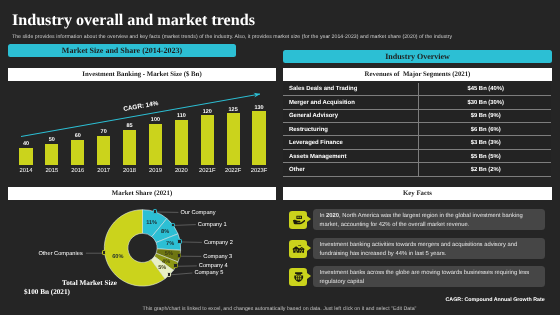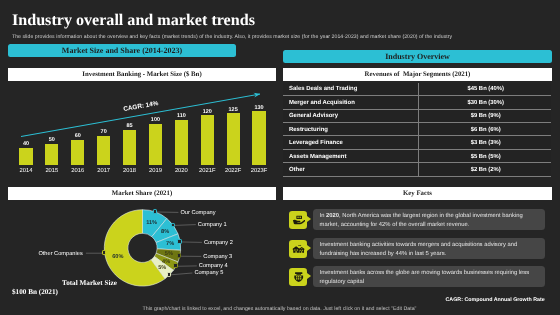--- a/index.html
+++ b/index.html
@@ -140,21 +140,21 @@
         <text x="143.64592384662288" y="24.19621923823592" text-anchor="middle" font-size="5.6" font-weight="bold" fill="#1d2b2e" font-family="&quot;Liberation Sans&quot;,sans-serif">11%</text>
         <text x="157.15247584249852" y="33.14201293581076" text-anchor="middle" font-size="5.6" font-weight="bold" fill="#1d2b2e" font-family="&quot;Liberation Sans&quot;,sans-serif">8%</text>
         <text x="162.15527353666386" y="45.21983497887354" text-anchor="middle" font-size="5.6" font-weight="bold" fill="#1d2b2e" font-family="&quot;Liberation Sans&quot;,sans-serif">7%</text>
         <text x="160.84975257234618" y="55.48986751770666" text-anchor="middle" font-size="5.6" font-weight="bold" fill="#3a3a15" font-family="&quot;Liberation Sans&quot;,sans-serif">5%</text>
         <text x="158.1602803611843" y="62.60734920074632" text-anchor="middle" font-size="5.6" font-weight="bold" fill="#3a3a15" font-family="&quot;Liberation Sans&quot;,sans-serif">4%</text>
         <text x="154.29898987322332" y="69.39898987322334" text-anchor="middle" font-size="5.6" font-weight="bold" fill="#3a3a15" font-family="&quot;Liberation Sans&quot;,sans-serif">5%</text>
         <text x="109.772530576326" y="57.63444185374864" text-anchor="middle" font-size="5.6" font-weight="bold" fill="#1d2b2e" font-family="&quot;Liberation Sans&quot;,sans-serif">60%</text>
       </svg>
   </div>
   <div class="totlab" style="left:30px;top:278.6px;margin-left:32px;">Total Market Size</div>
-  <div class="totlab" style="left:12px;top:287.6px;">$100 Bn (2021)</div>
+  <div class="totlab" style="left:24px;top:287.6px;">$100 Bn (2021)</div>
 
   <div id="keyfacts">
       <div class="kfbox" style="left: 313px; top: 209.1px; width: 232px; height: 21.1px; border-radius: 3.5px;"></div>
       <div style="position: absolute; left: 289.4px; top: 210.6px; width: 17.8px; height: 18.3px; background: rgb(203, 211, 28); border-radius: 3.2px;"></div>
       <div style="position: absolute; left: 306.5px; top: 216.3px; width: 0px; height: 0px; border-top: 3.6px solid transparent; border-bottom: 3.6px solid transparent; border-left: 4.6px solid rgb(203, 211, 28);"></div>
       <svg viewBox="0 0 35 35" width="13.4" height="13.4" style="position: absolute; left: 291.6px; top: 213px;">
         <g fill="#1d1d0c">
           <rect x="11.5" y="7.2" width="14.5" height="8.2" rx="0.8"></rect>
           <rect x="14.2" y="9.3" width="3.2" height="4.1" fill="#CBD31C"></rect>
           <rect x="19.8" y="9.3" width="3.2" height="4.1" fill="#CBD31C"></rect>

